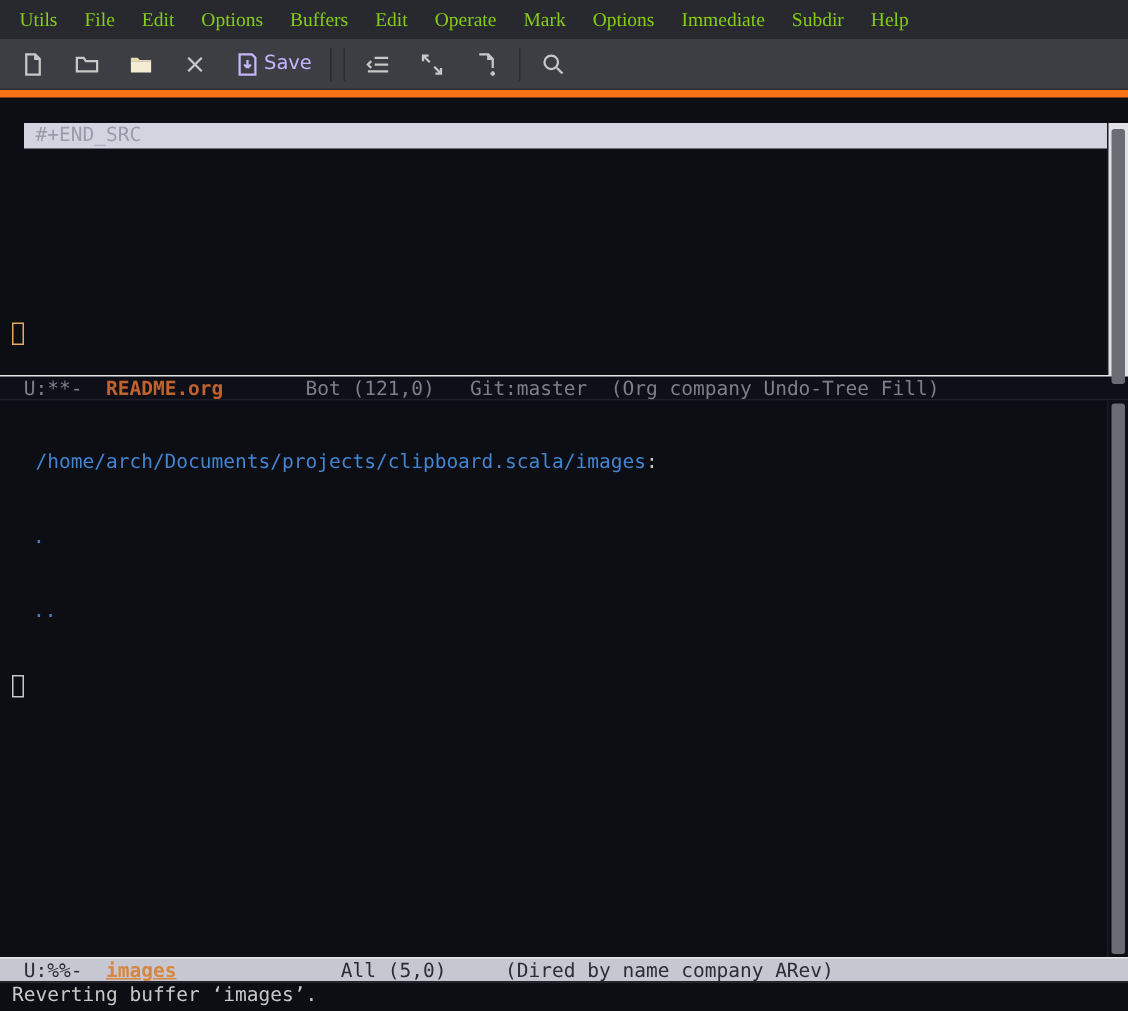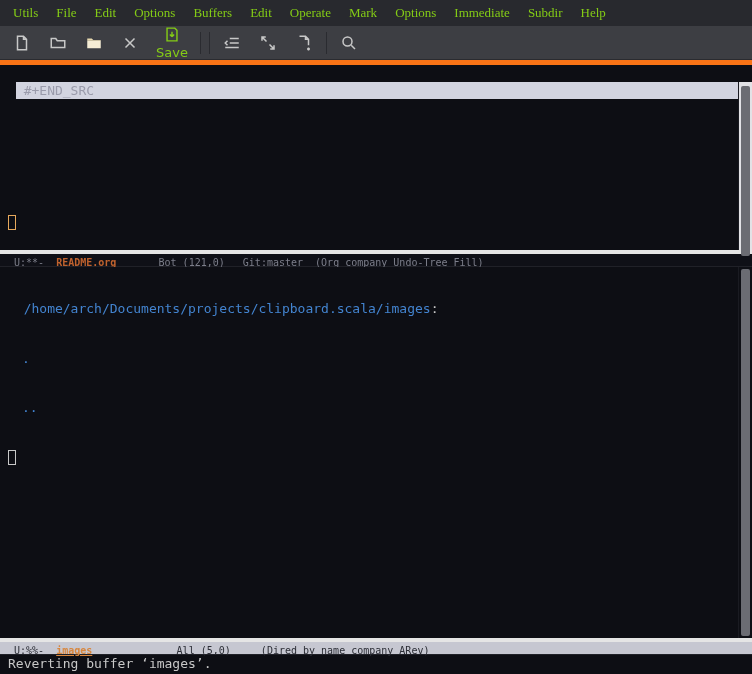--- a/index.html
+++ b/index.html
@@ -49,25 +49,24 @@
     justify-content: center;
     color: #c8c8c8;
   }
   .toolbar .tb-btn svg { width: 18px; height: 18px; }
   .toolbar .tb-wide {
     display: flex;
     align-items: center;
     justify-content: center;
     height: 34px;
     padding: 0 8px;
-    color: #84cc16;
+    color: #c4b5fd;
     gap: 2px;
     font-family: "DejaVu Sans", Arial, sans-serif;
     font-size: 13px;
-    flex-direction: column;
   }
   .toolbar .sep {
     width: 1px;
     height: 22px;
     background: #2a2b30;
     margin: 0 4px;
   }
 
   
   .buf {
@@ -125,23 +124,23 @@
     border-radius: 2px;
   }
 
   
   .modeline {
     height: 17px;
     line-height: 17px;
     background: #0f1017;
     color: #7c7e8a;
     padding: 0 8px;
-    font-size: 10px;
+    font-size: 13px;
     white-space: pre;
-    border-top: 4px solid #e5e5e5;
+    border-top: 1px solid #e5e5e5;
     border-bottom: 1px solid #202128;
   }
   .modeline.active {
     background: #c6c7d1;
     color: #2b2d35;
   }
   .modeline .bufname-active {
     color: #c0622e;
     font-weight: bold;
   }

